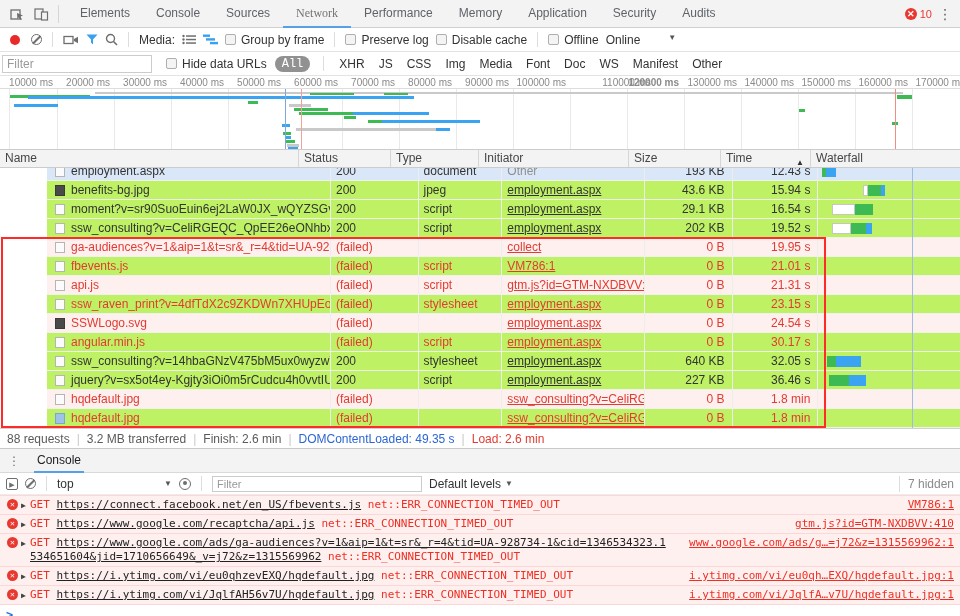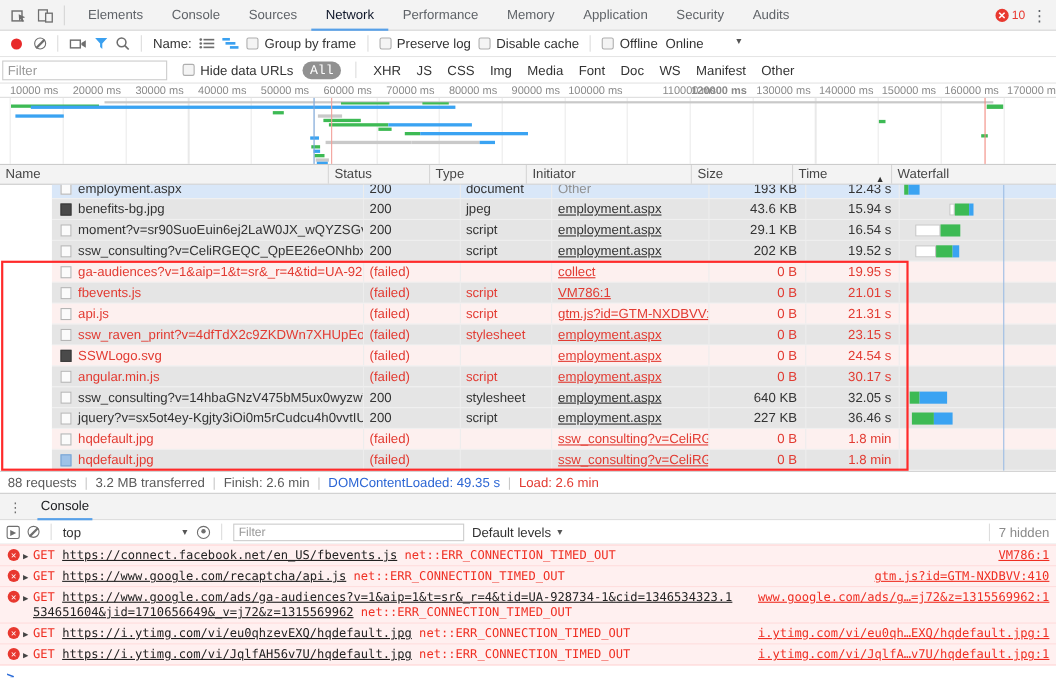--- a/index.html
+++ b/index.html
@@ -4,21 +4,21 @@
 <style>
   * { margin:0; padding:0; box-sizing:border-box; }
   body { font-family:"Liberation Sans", sans-serif; background:#fff; }
   .screen { position:relative; width:960px; height:616px; background:#fff; overflow:hidden; font-size:12px; color:#333; }
 
   
   .tabbar { height:28px; background:#f3f3f3; border-bottom:1px solid #d0d0d0; display:flex; align-items:center; padding-left:6px; }
   .tb-icon { width:22px; height:22px; display:flex; align-items:center; justify-content:center; margin-right:2px; }
   .tb-sep { width:1px; height:18px; background:#d5d5d5; margin:0 8px 0 4px; }
   .tab { padding:0 13px; line-height:26px; color:#5f6368; cursor:default; border-bottom:2px solid transparent; }
-  .tab.active { color:#0f172a; border-bottom:2px solid #57a0e8; }
+  .tab.active { color:#737373; border-bottom:2px solid #57a0e8;font-family:Liberation Serif, serif; }
   .tabbar-right { margin-left:auto; display:flex; align-items:center; padding-right:8px; gap:6px; }
   .err-badge { display:flex; align-items:center; gap:3px; color:#e8382f; font-size:11px; }
   .err-circ { width:12px; height:12px; border-radius:50%; background:#e8382f; color:#fff; font-size:9px; line-height:12px; text-align:center; font-weight:bold; }
   .kebab { color:#5f6368; font-size:14px; letter-spacing:0; }
 
   
   .ntoolbar { height:24px; background:#fff; border-bottom:1px solid #e3e3e3; display:flex; align-items:center; padding:0 6px; gap:7px; }
   .rec-dot { width:10px; height:10px; border-radius:50%; background:#e82a2a; margin:0 4px; }
   .icon-clear { width:11px; height:11px; border:1.5px solid #6e6e6e; border-radius:50%; position:relative; }
   .icon-clear::after { content:""; position:absolute; left:-1px; top:4px; width:11px; height:1.5px; background:#6e6e6e; transform:rotate(-45deg); }
@@ -51,21 +51,21 @@
   
   .thead { height:18px; background:#f3f3f3; border-bottom:1px solid #ccc; display:flex; font-size:12px; color:#464646; }
   .thead .hcell { line-height:17px; padding-left:5px; border-left:1px solid #d6d6d6; position:relative; }
   .thead .hcell:first-child { border-left:none; }
   .sort-arrow { position:absolute; right:6px; top:4px; font-size:8px; color:#333; }
   .c-name{width:298px;} .c-status{width:92px;} .c-type{width:88px;} .c-init{width:150px;}
   .c-size{width:92px;} .c-time{width:90px;} .c-wf{width:150px;}
 
   .tbody { position:relative; height:260px; overflow:hidden;margin-left:47px; }
   .rows-shift { margin-top:-6px; }
-  .nrow { display:flex; height:19px; line-height:19px; border-bottom:1px solid #f0f0f0; background:#e5e5e5; }
+  .nrow { display:flex; height:19px; line-height:19px; border-bottom:1px solid #f0f0f0; background:#bef264; }
   .nrow .cell { padding-left:5px; border-left:1px solid #ededed; white-space:nowrap; overflow:hidden; }
   .nrow .cell:first-child { border-left:none; display:flex; align-items:center; }
   .nrow .num { text-align:right; padding-right:7px; padding-left:0; }
   .nrow.selected { background:#d9e7f8; }
   .nrow.failed { color:#e23b32; }
   .nrow.failed-alt { background:#fdf0ef; }
   .ficon { width:10px; height:11px; border:1px solid #b5b5b5; background:#fbfbfb; display:inline-block; margin:0 6px 0 3px; flex:none; }
   .ficon.dark { background:#4a4a4a; border-color:#3a3a3a; }
   .ficon.blue { background:#9ec2e8; border-color:#7aa6d4; }
   .init-link { text-decoration:underline; }
@@ -169,21 +169,21 @@
           <path d="M0.5 0.5 H11.5 L7 5.5 V10.5 L5 8.8 V5.5 Z" fill="#3aa0f0"></path>
         </svg>
     </span>
     <span>
       <svg width="13" height="13">
           <circle cx="5.5" cy="5.5" r="4" fill="none" stroke="#6e6e6e" stroke-width="1.4"></circle>
           <line x1="8.5" y1="8.5" x2="12" y2="12" stroke="#6e6e6e" stroke-width="1.6"></line>
         </svg>
     </span>
     <span class="vdiv"></span>
-    <span class="view-label">Name:</span>
+    <span class="view-label">Media:</span>
     <span>
       <svg width="14" height="11">
           <circle cx="1.5" cy="2" r="1.2" fill="#6e6e6e"></circle>
           <rect x="4" y="1.3" width="10" height="1.5" fill="#6e6e6e"></rect>
           <circle cx="1.5" cy="5.5" r="1.2" fill="#6e6e6e"></circle>
           <rect x="4" y="4.8" width="10" height="1.5" fill="#6e6e6e"></rect>
           <circle cx="1.5" cy="9" r="1.2" fill="#6e6e6e"></circle>
           <rect x="4" y="8.3" width="10" height="1.5" fill="#6e6e6e"></rect>
         </svg>
     </span>

